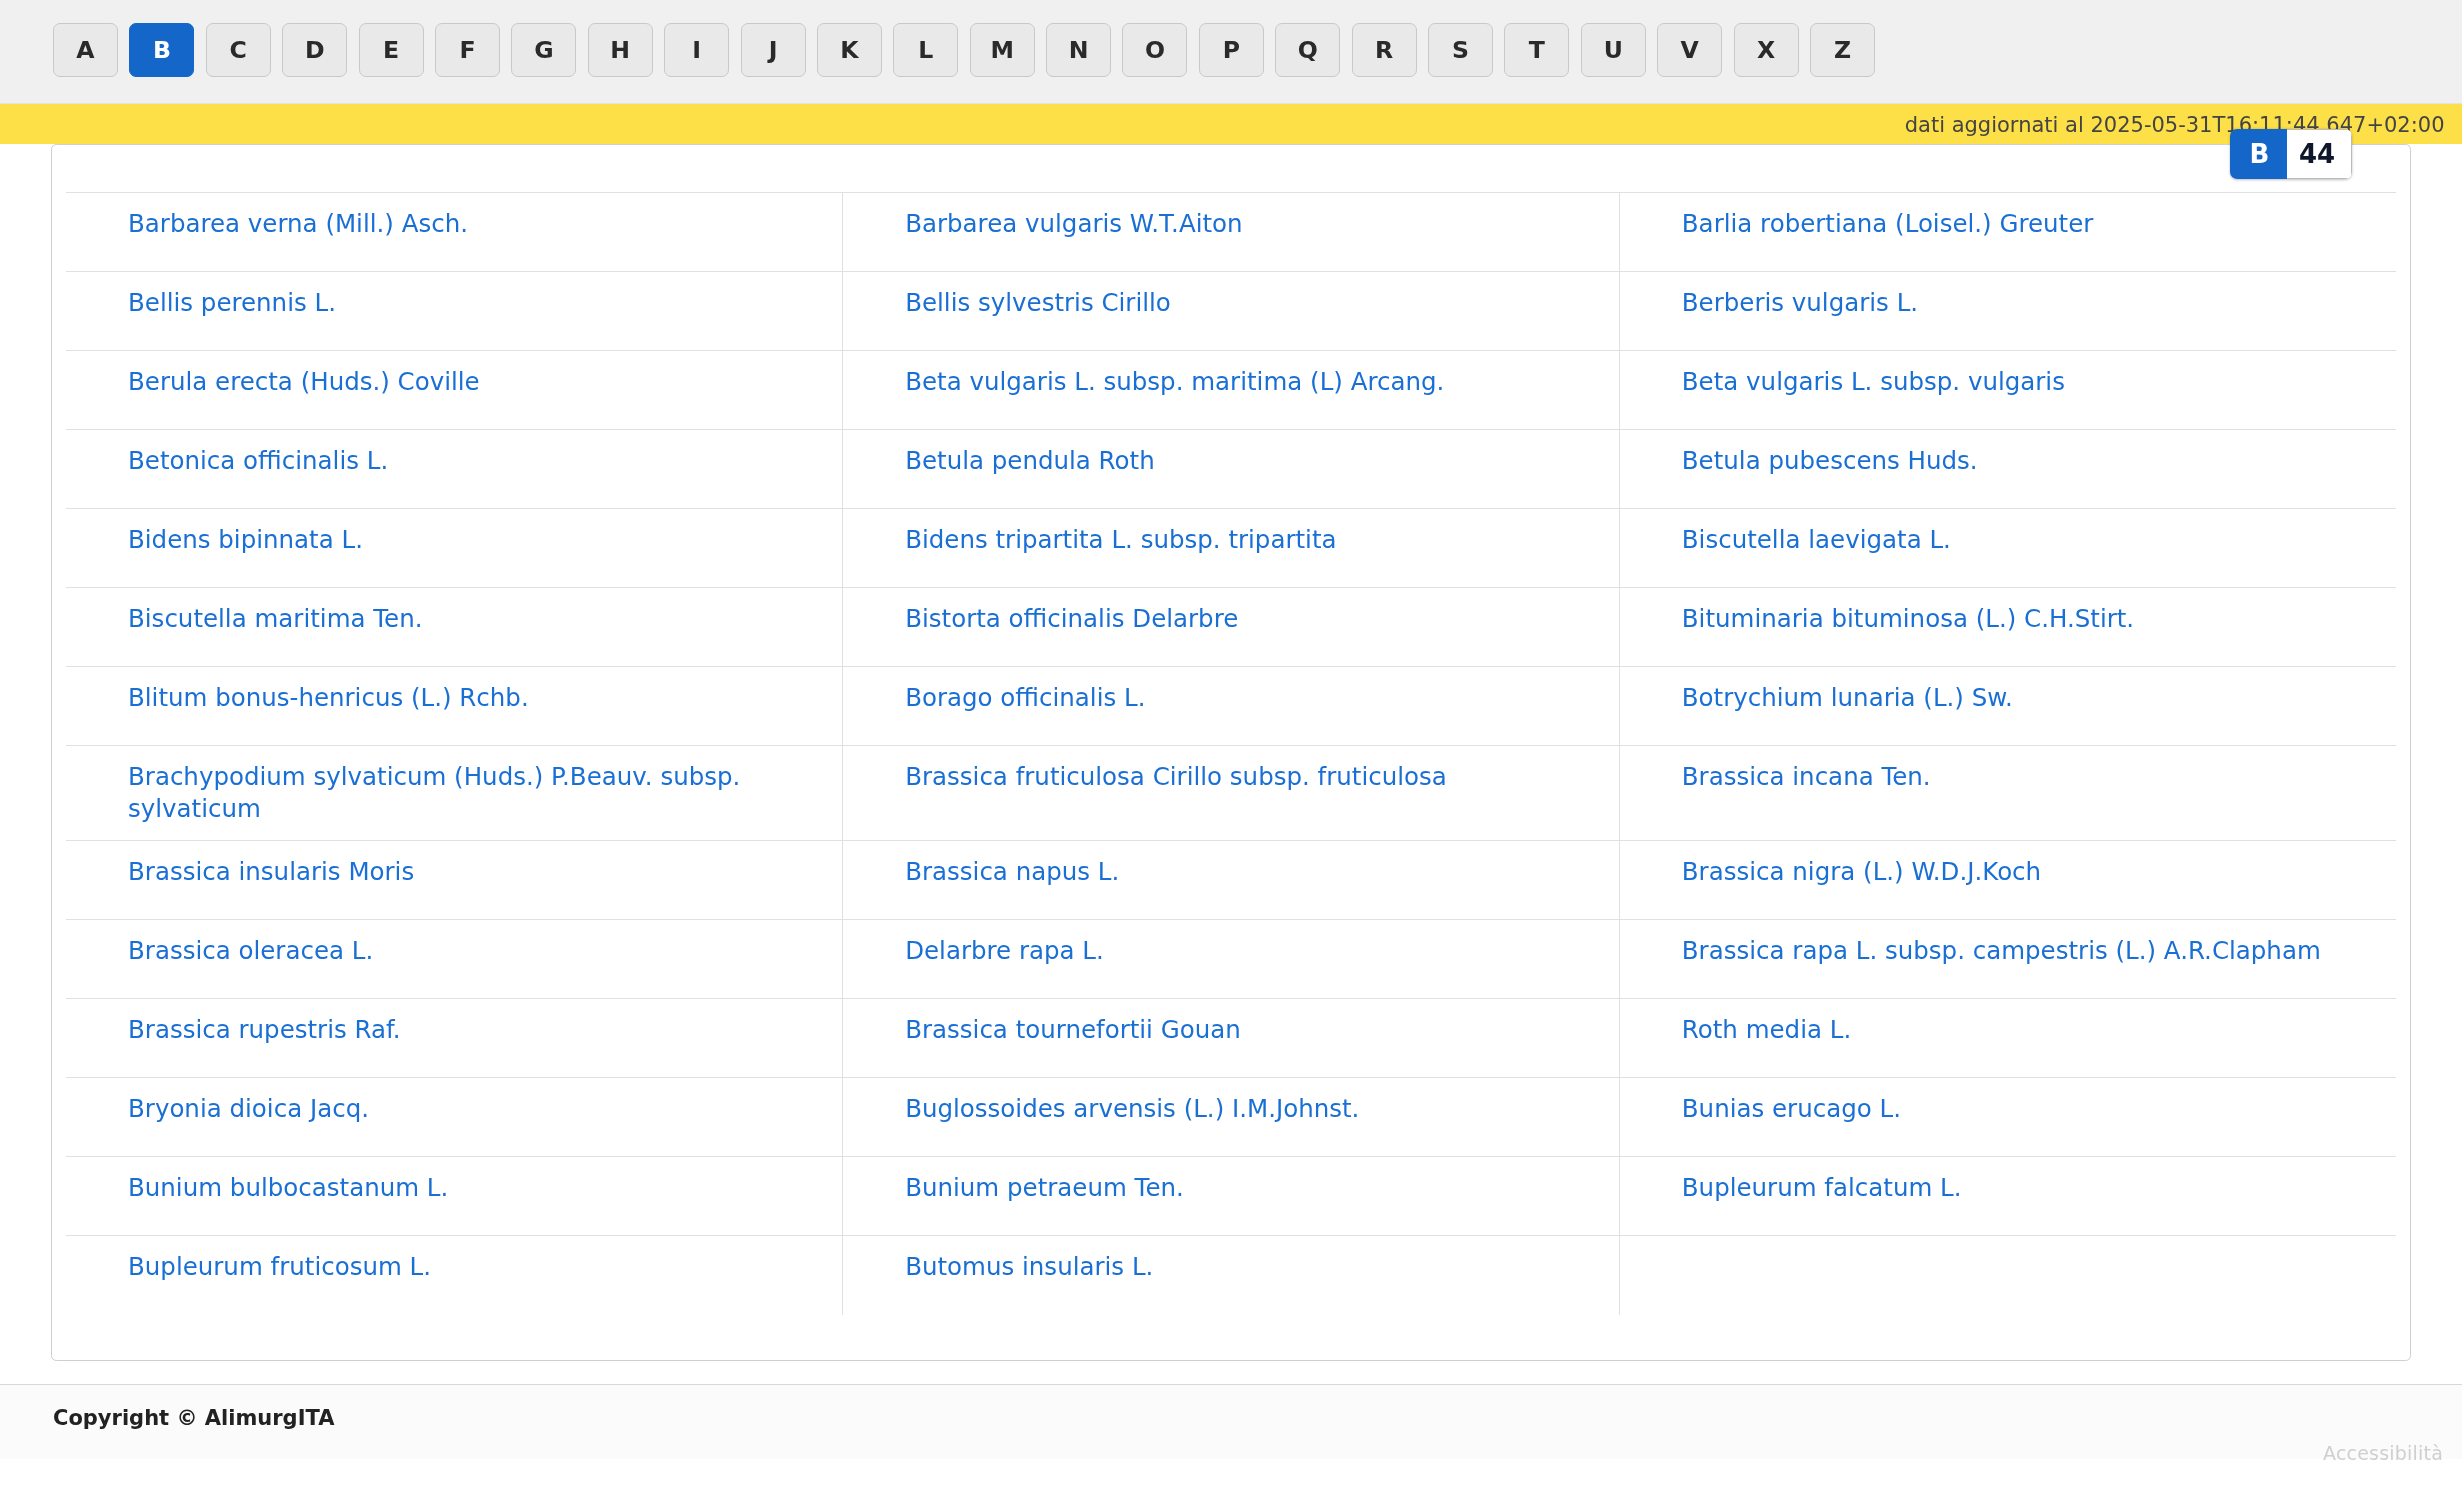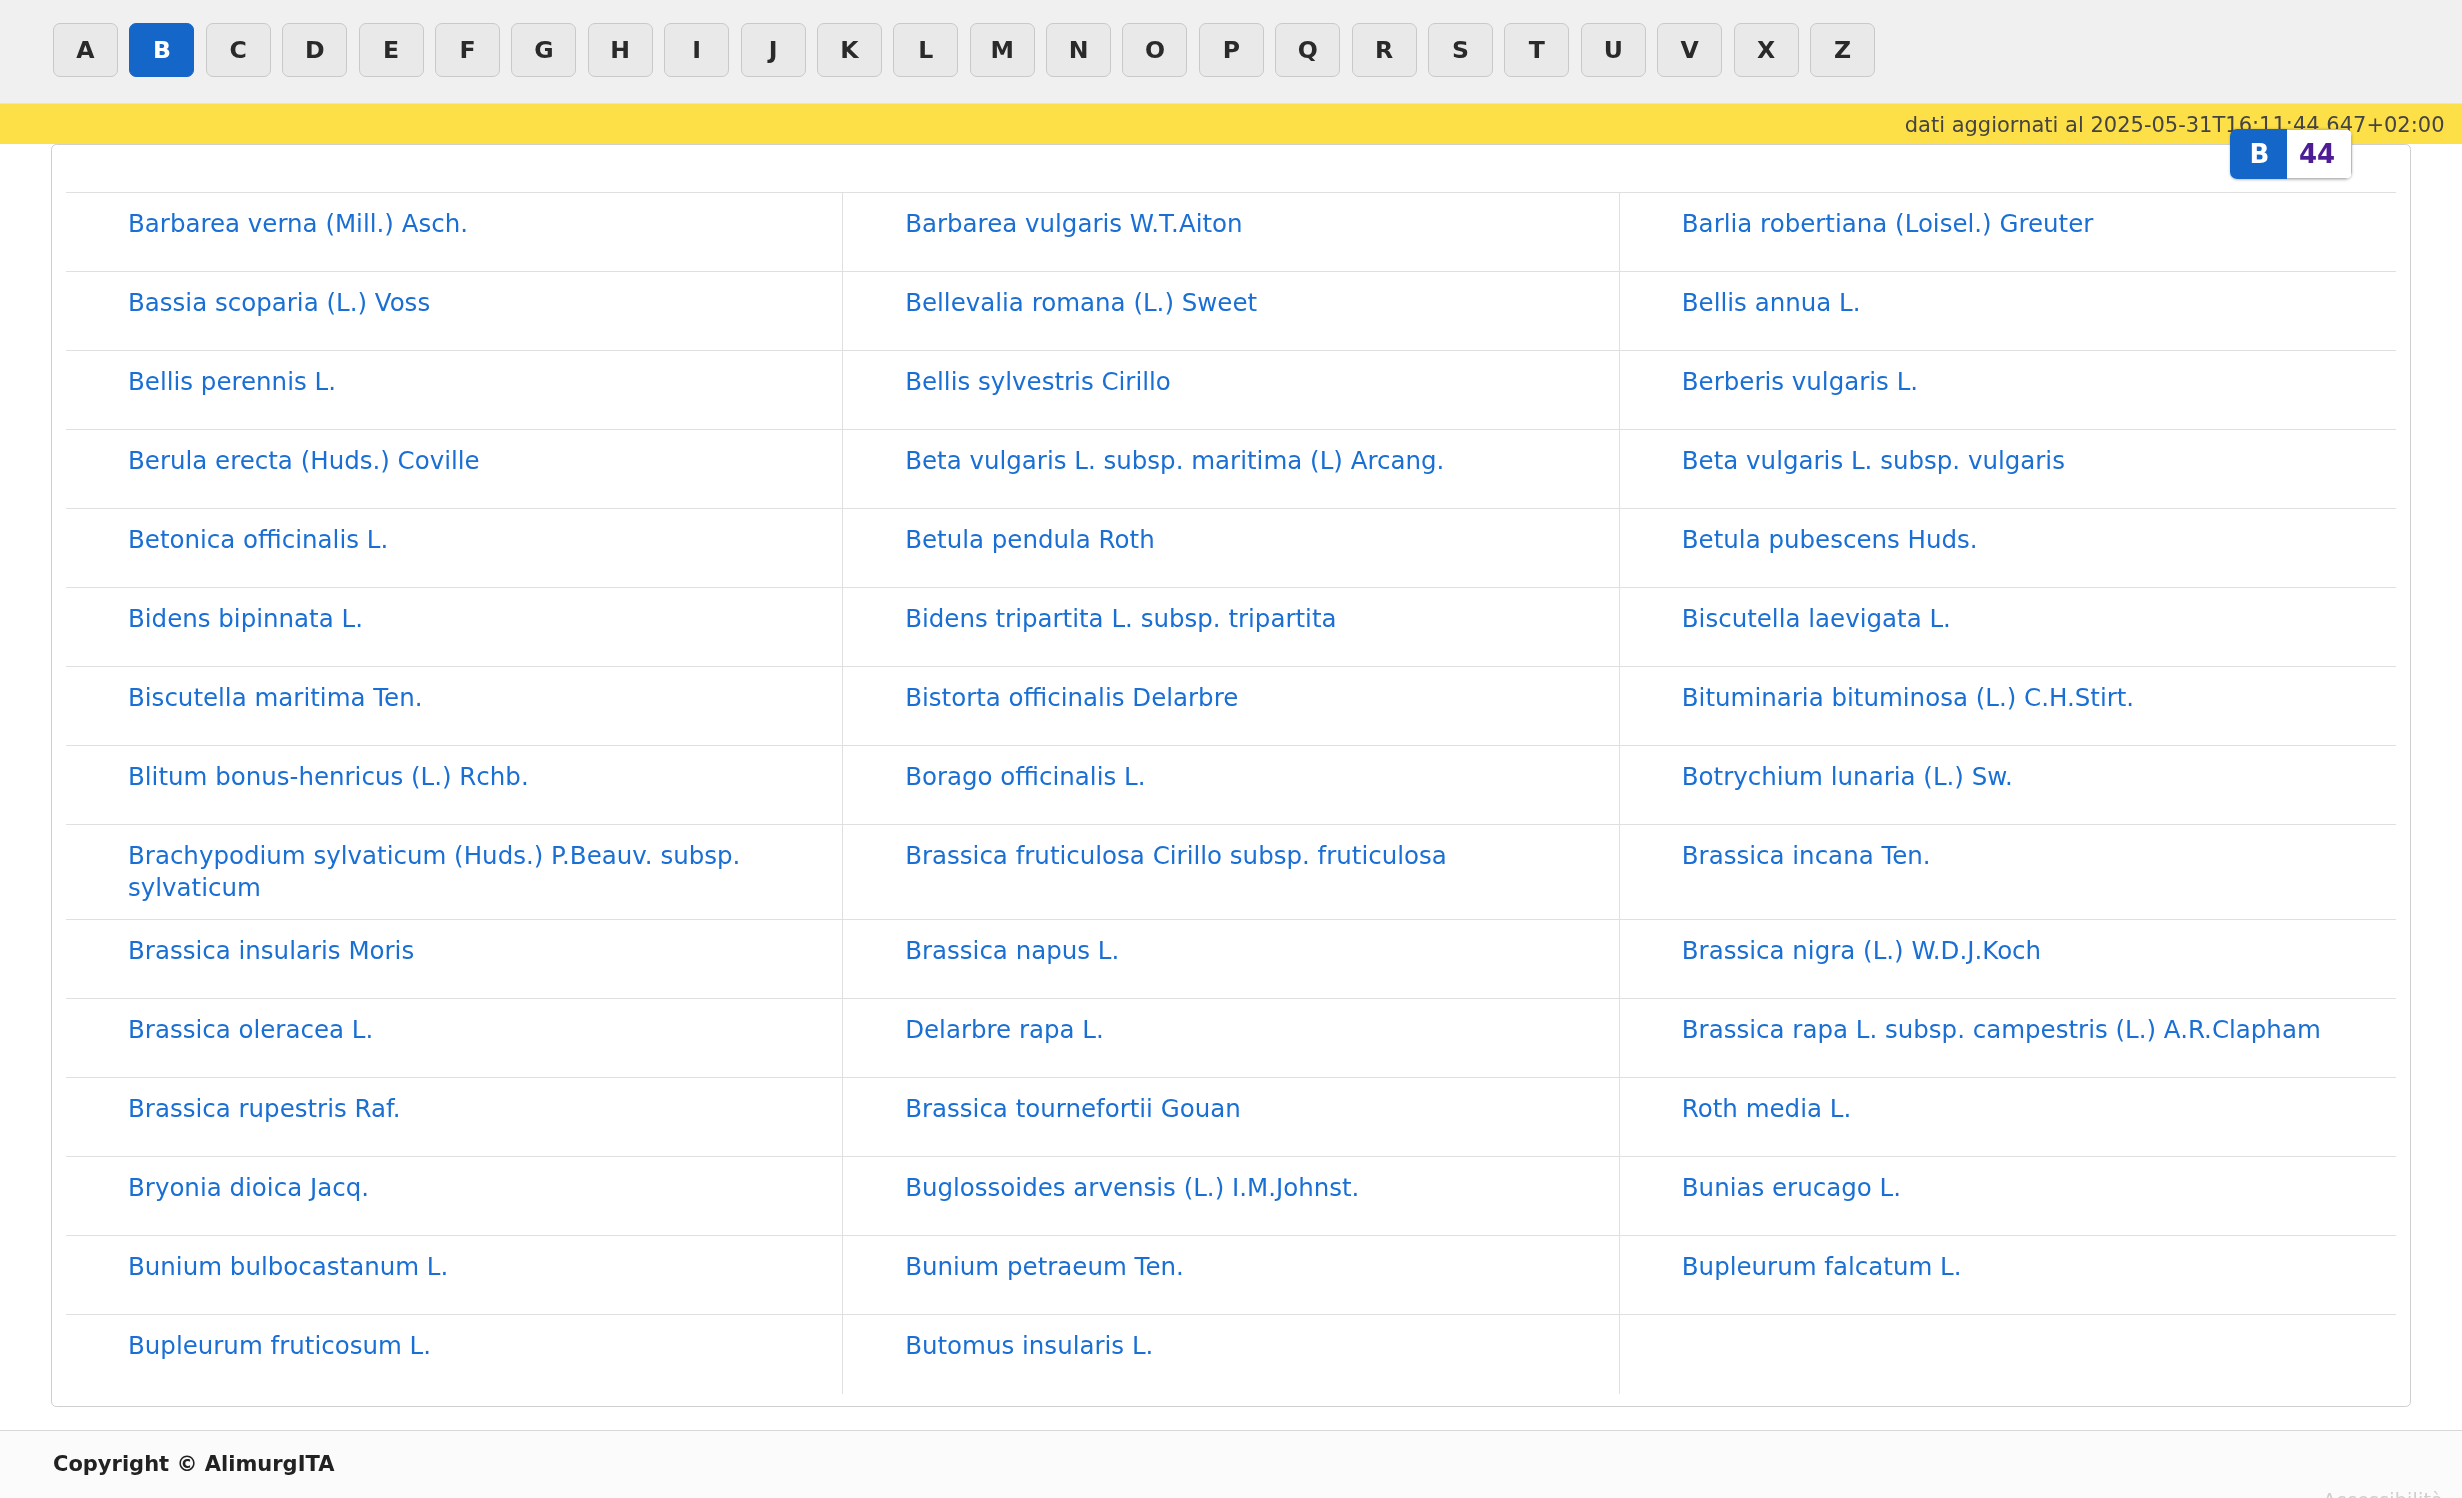--- a/index.html
+++ b/index.html
@@ -84,21 +84,21 @@
     background: #1467c8;
     color: #ffffff;
     font-size: 26px;
     font-weight: bold;
     padding: 8.8px 17.5px 8.8px 19px;
     display: flex;
     align-items: center;
   }
   .badge-count {
     background: #ffffff;
-    color: #4c1d95;
+    color: #0f172a;
     font-size: 26px;
     font-weight: bold;
     padding: 8.8px 15.8px 8.8px 12.3px;
     display: flex;
     align-items: center;
     border: 0.9px solid #bbbbbb;
     border-left: none;
   }
 
   
@@ -195,25 +195,20 @@
     </div>
 
     <table class="species">
       <tbody>
           <tr>
             <td><span class="sp-link">Barbarea verna (Mill.) Asch.</span></td>
             <td><span class="sp-link">Barbarea vulgaris W.T.Aiton</span></td>
             <td><span class="sp-link">Barlia robertiana (Loisel.) Greuter</span></td>
           </tr>
           <tr>
-            <td><span class="sp-link">Bassia scoparia (L.) Voss</span></td>
-            <td><span class="sp-link">Bellevalia romana (L.) Sweet</span></td>
-            <td><span class="sp-link">Bellis annua L.</span></td>
-          </tr>
-          <tr>
             <td><span class="sp-link">Bellis perennis L.</span></td>
             <td><span class="sp-link">Bellis sylvestris Cirillo</span></td>
             <td><span class="sp-link">Berberis vulgaris L.</span></td>
           </tr>
           <tr>
             <td><span class="sp-link">Berula erecta (Huds.) Coville</span></td>
             <td><span class="sp-link">Beta vulgaris L. subsp. maritima (L) Arcang.</span></td>
             <td><span class="sp-link">Beta vulgaris L. subsp. vulgaris</span></td>
           </tr>
           <tr>

